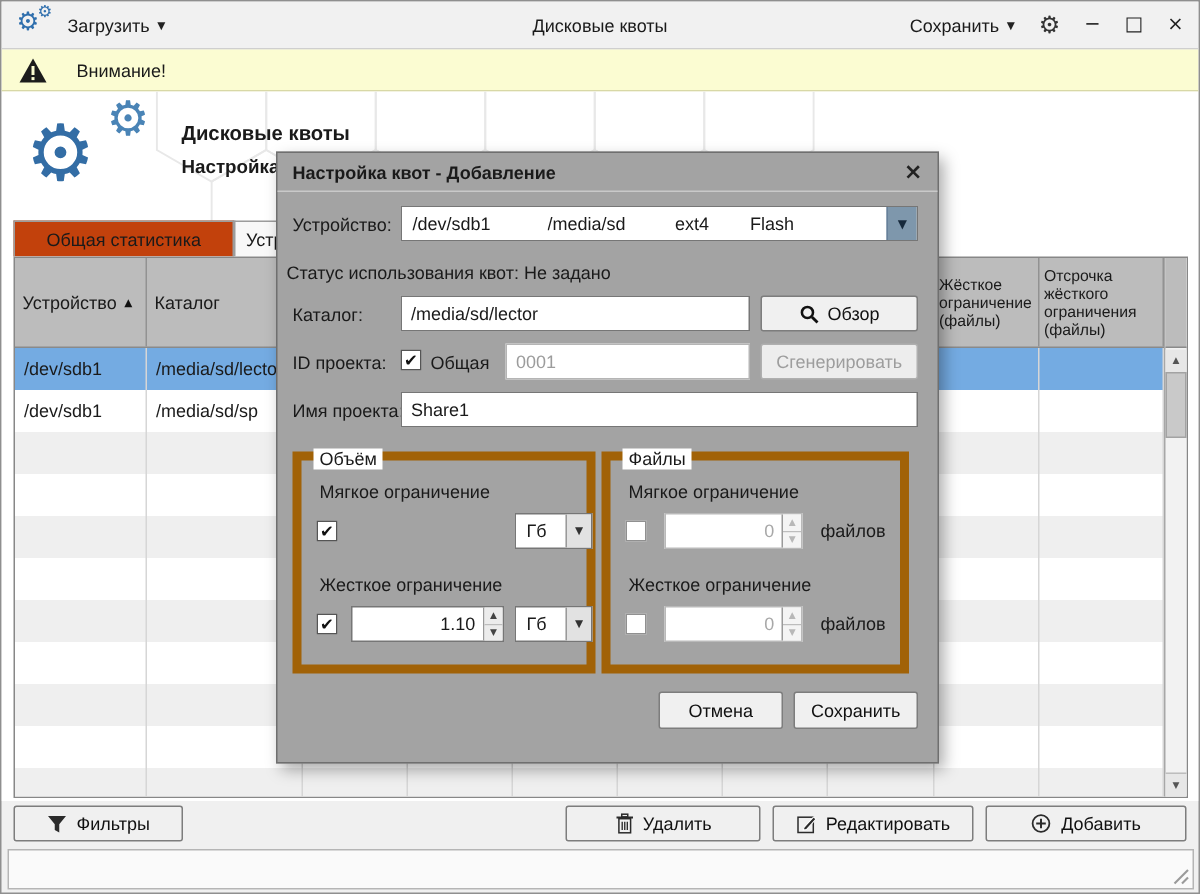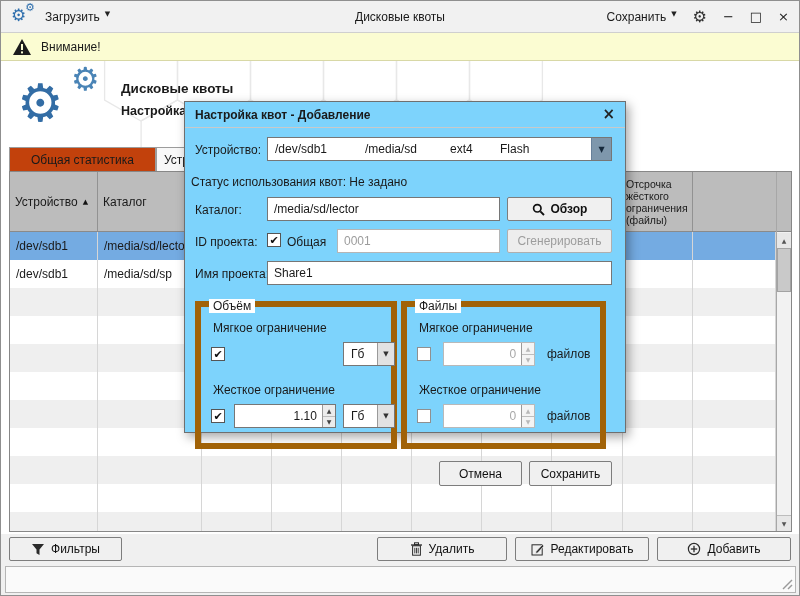--- a/index.html
+++ b/index.html
@@ -5,29 +5,29 @@
   *{box-sizing:border-box;margin:0;padding:0}
   html,body{width:800px;height:596px;overflow:hidden;font-family:"Liberation Sans","DejaVu Sans",sans-serif;font-size:12px;color:#1a1a1a;background:#fff}
   .window{position:relative;width:800px;height:596px;background:#f0f0f0;border:1px solid #8f8f8f;overflow:hidden}
   .glyph{font-family:"DejaVu Sans",sans-serif}
 
   
   .titlebar{position:absolute;left:0;top:0;right:0;height:32px;background:#f1f1f1;border-bottom:1px solid #cfcfcf;display:flex;align-items:center;padding:0 10px}
   .gearduo{position:relative;width:28px;height:26px}
   .gearduo .g1{position:absolute;left:0;top:3px;font-size:17px;color:#2f6fad;line-height:1}
   .gearduo .g2{position:absolute;left:14px;top:-2px;font-size:11px;color:#2f6fad;line-height:1}
-  .tmenu{display:flex;align-items:flex-start;gap:5px;cursor:default}
+  .tmenu{display:flex;align-items:center;gap:5px;cursor:default}
   .caret{font-size:7px;color:#222}
   .tb-title{position:absolute;left:0;right:0;text-align:center;pointer-events:none}
   .tb-right{margin-left:auto;display:flex;align-items:center;gap:16px}
   .winbtn{font-size:13px;line-height:1;color:#222}
   .tb-gear{font-size:16px;color:#333;line-height:1}
 
   
-  .banner{position:absolute;left:0;top:32px;right:0;height:28px;background:#fbfcd2;border-bottom:1px solid #d8d8a6;display:flex;align-items:center;gap:9px;padding:0 11px}
+  .banner{position:absolute;left:0;top:32px;right:0;height:28px;background:#fbfcd2;border-bottom:1px solid #d8d8a6;display:flex;align-items:center;gap:19px;padding:0 11px}
 
   
   .content{position:absolute;left:0;top:60px;right:0;height:473px;background:#fff;overflow:hidden}
   .hex{position:absolute;left:100px;top:0}
   .hero-g1{position:absolute;left:16px;top:16px;font-size:52px;color:#336da5;line-height:1}
   .hero-g2{position:absolute;left:70px;top:2px;font-size:32px;color:#4a84b6;line-height:1}
   .h1{position:absolute;left:120px;top:20px;font-size:13.5px;font-weight:bold}
   .h2{position:absolute;left:120px;top:43px;font-size:12.5px;font-weight:bold;white-space:nowrap}
   .tab{position:absolute;top:86px;height:24px;border:1px solid #9c9c9c;border-bottom:none;display:flex;align-items:center;justify-content:center;white-space:nowrap;overflow:hidden}
   .tab1{left:8px;width:147px;background:#c2410c}
@@ -45,36 +45,36 @@
   .tr i{border-right:1px solid #d6d6d6;font-style:normal;padding:0 6px;display:flex;align-items:center;white-space:nowrap;overflow:hidden}
   .tr.sel{background:#74abe2}
   .tr.alt{background:#efefef}
   .vscroll{position:absolute;top:0;right:0;width:15px;bottom:0;border-left:1px solid #a7a7a7;background:#f2f2f2}
   .vs-corner{height:60px;background:#bcbcbc;border-bottom:1px solid #8a8a8a}
   .vs-btn{position:absolute;left:0;width:14px;height:16px;background:#e7e7e7;border-bottom:1px solid #bdbdbd;display:flex;align-items:center;justify-content:center;font-size:6px;color:#555}
   .vs-btn.bottom{bottom:0;border-top:1px solid #bdbdbd;border-bottom:none}
   .vs-thumb{position:absolute;left:0;top:76px;width:14px;height:44px;background:#c9c9c9;border:1px solid #a3a3a3}
 
   
-  .dialog{position:absolute;left:183px;top:100px;width:442px;height:332px;background:#7dd3fc;border:1px solid #6f6f6f;box-shadow:3px 4px 10px rgba(0,0,0,.35);z-index:20}
+  .dialog{position:absolute;left:183px;top:100px;width:442px;height:408px;background:#a3a3a3;border:1px solid #6f6f6f;box-shadow:3px 4px 10px rgba(0,0,0,.35);z-index:20}
   .dlg-head{height:26px;display:flex;align-items:center;padding:0 10px;border-bottom:1px solid #c9c9c9;font-weight:bold}
   .dlg-close{margin-left:auto;font-size:15px;line-height:1;color:#222}
   .dlg-body{position:absolute;left:0;top:27px;right:0;bottom:0}
   .dlbl{position:absolute;white-space:nowrap}
   .tfield{position:absolute;height:24px;border:1px solid #767676;background:#fff}
   .tfield input{width:100%;height:100%;border:none;outline:none;padding:0 6px;font:inherit;color:#1a1a1a;background:transparent}
   .tfield.dis{border-color:#b5b5b5}
   .tfield.dis input{color:#9c9c9c}
   .dcombo{position:absolute;left:82px;top:8px;width:345px;height:24px;border:1px solid #767676;background:#fff;display:flex;align-items:center}
   .dcombo span{white-space:nowrap;overflow:hidden}
   .dc1{width:97px;padding-left:7px}.dc2{width:85px}.dc3{width:50px}
   .dc-btn{margin-left:auto;width:20px;height:100%;background:#7e97ac;border-left:1px solid #67809a;display:flex;align-items:center;justify-content:center;font-size:8px;color:#16293c}
   .btn2{display:flex;align-items:center;justify-content:center;gap:6px;background:#f0f0f0;border:1px solid #7d7d7d;border-radius:2px;color:#111;white-space:nowrap}
   .btn2.dis{color:#9d9d9d;border-color:#afafaf;background:#ededed}
-  .btn2.bold{font-weight:bold}
+  .btn2.bold{font-weight:normal}
   .cb{position:absolute;width:14px;height:14px;border:1px solid #555;background:#fff;display:flex;align-items:center;justify-content:center;font-size:11px;line-height:1;color:#111}
   .cb.off{border-color:#909090;color:transparent}
   .group{position:absolute;border:6px solid #a16207}
   .legend{position:absolute;top:-8px;left:8px;background:#fff;padding:0 4px}
   .spin{position:absolute;height:24px;display:flex;border:1px solid #767676;background:#fff}
   .spin input{border:none;outline:none;min-width:0;width:100%;text-align:right;padding-right:5px;font:inherit;background:transparent;color:#1a1a1a}
   .spinbtns{width:15px;border-left:1px solid #9a9a9a;display:flex;flex-direction:column}
   .spinbtns .sb{flex:1;display:flex;align-items:center;justify-content:center;font-size:6px;color:#444;background:#ececec}
   .spinbtns .sb:first-child{border-bottom:1px solid #bdbdbd}
   .spin.dis{border-color:#b9b9b9}
@@ -162,20 +162,23 @@
         <div class="th">
           <span>Каталог</span>
         </div>
         <div class="th"></div>
         <div class="th"></div>
         <div class="th"></div>
         <div class="th"></div>
         <div class="th"></div>
         <div class="th"></div>
         <div class="th small">
+          <span>Жёсткое ограничение (файлы)</span>
+        </div>
+        <div class="th small">
           <span>Отсрочка жёсткого ограничения (файлы)</span>
         </div>
       </div>
       <div class="tbody">
         <div class="tr grid sel">
           <i>/dev/sdb1</i>
           <i>/media/sd/lector</i>
           <i></i>
             <i></i>
             <i></i>

